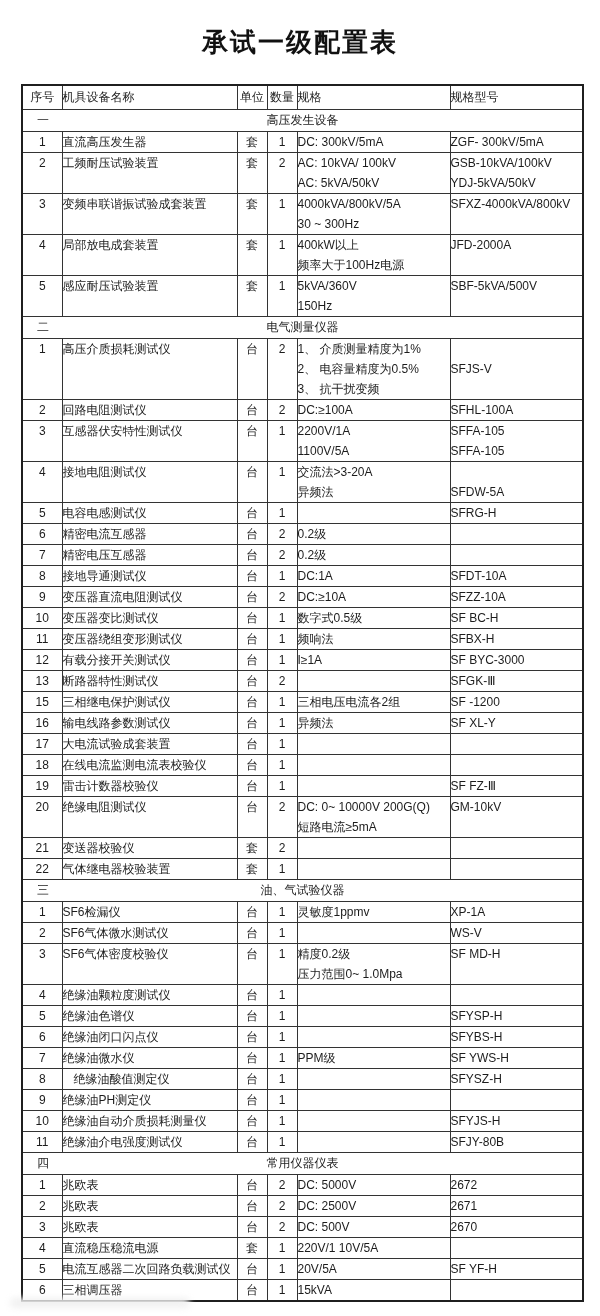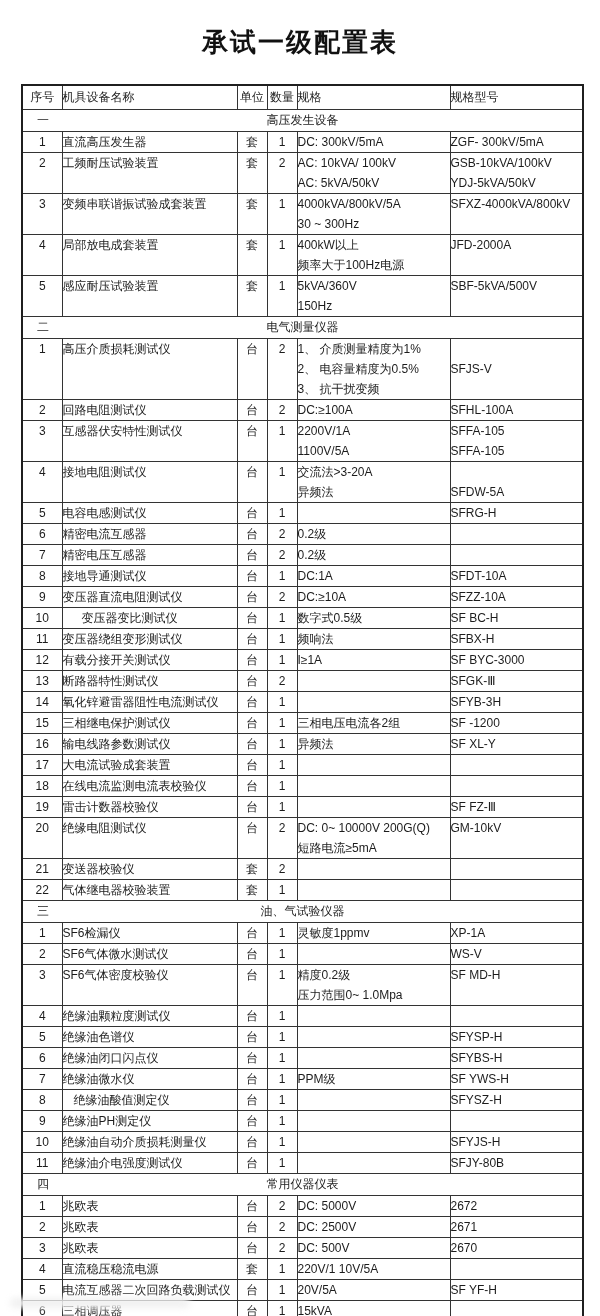--- a/index.html
+++ b/index.html
@@ -278,21 +278,21 @@
         <td class="c3" style="height: 20px;">2</td>
         <td class="c4">
           <div class="cell-line">DC:≥10A</div>
         </td>
         <td class="c5">
           <div class="cell-line">SFZZ-10A</div>
         </td>
       </tr>
       <tr>
         <td class="c0" style="height: 20px;">10</td>
-        <td class="c1" style="height: 20px; padding-left: 19px;">变压器变比测试仪</td>
+        <td class="c1" style="height: 20px;">变压器变比测试仪</td>
         <td class="c2" style="height: 20px;">台</td>
         <td class="c3" style="height: 20px;">1</td>
         <td class="c4">
           <div class="cell-line">数字式0.5级</div>
         </td>
         <td class="c5">
           <div class="cell-line">SF BC-H</div>
         </td>
       </tr>
       <tr>
@@ -322,32 +322,20 @@
       <tr>
         <td class="c0" style="height: 20px;">13</td>
         <td class="c1" style="height: 20px;">断路器特性测试仪</td>
         <td class="c2" style="height: 20px;">台</td>
         <td class="c3" style="height: 20px;">2</td>
         <td class="c4">
           <div class="cell-line">&nbsp;</div>
         </td>
         <td class="c5">
           <div class="cell-line">SFGK-Ⅲ</div>
-        </td>
-      </tr>
-      <tr>
-        <td class="c0" style="height: 20px;">14</td>
-        <td class="c1" style="height: 20px;">氧化锌避雷器阻性电流测试仪</td>
-        <td class="c2" style="height: 20px;">台</td>
-        <td class="c3" style="height: 20px;">1</td>
-        <td class="c4">
-          <div class="cell-line">&nbsp;</div>
-        </td>
-        <td class="c5">
-          <div class="cell-line">SFYB-3H</div>
         </td>
       </tr>
       <tr>
         <td class="c0" style="height: 20px;">15</td>
         <td class="c1" style="height: 20px;">三相继电保护测试仪</td>
         <td class="c2" style="height: 20px;">台</td>
         <td class="c3" style="height: 20px;">1</td>
         <td class="c4">
           <div class="cell-line">三相电压电流各2组</div>
         </td>

